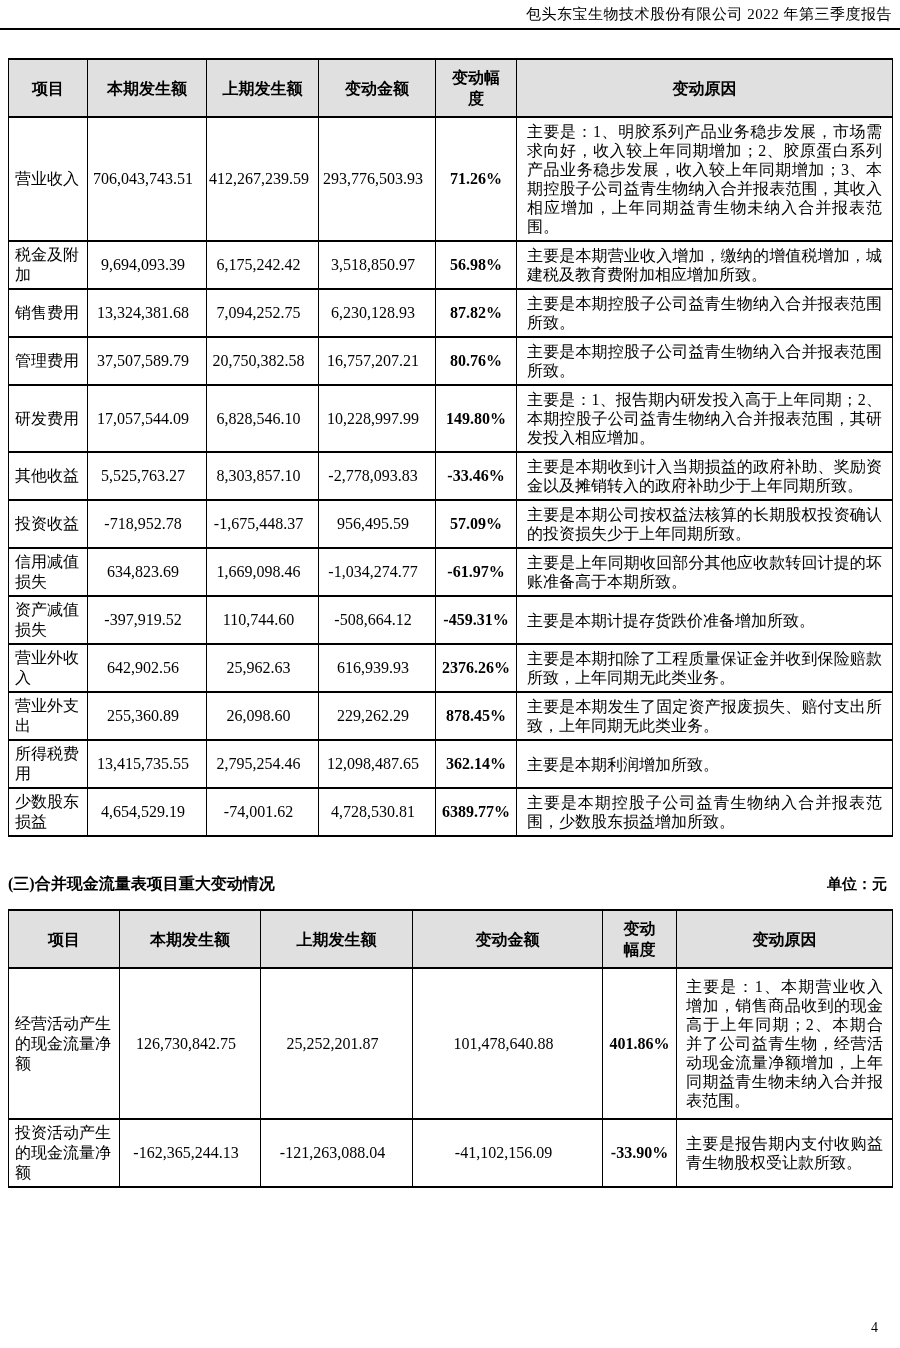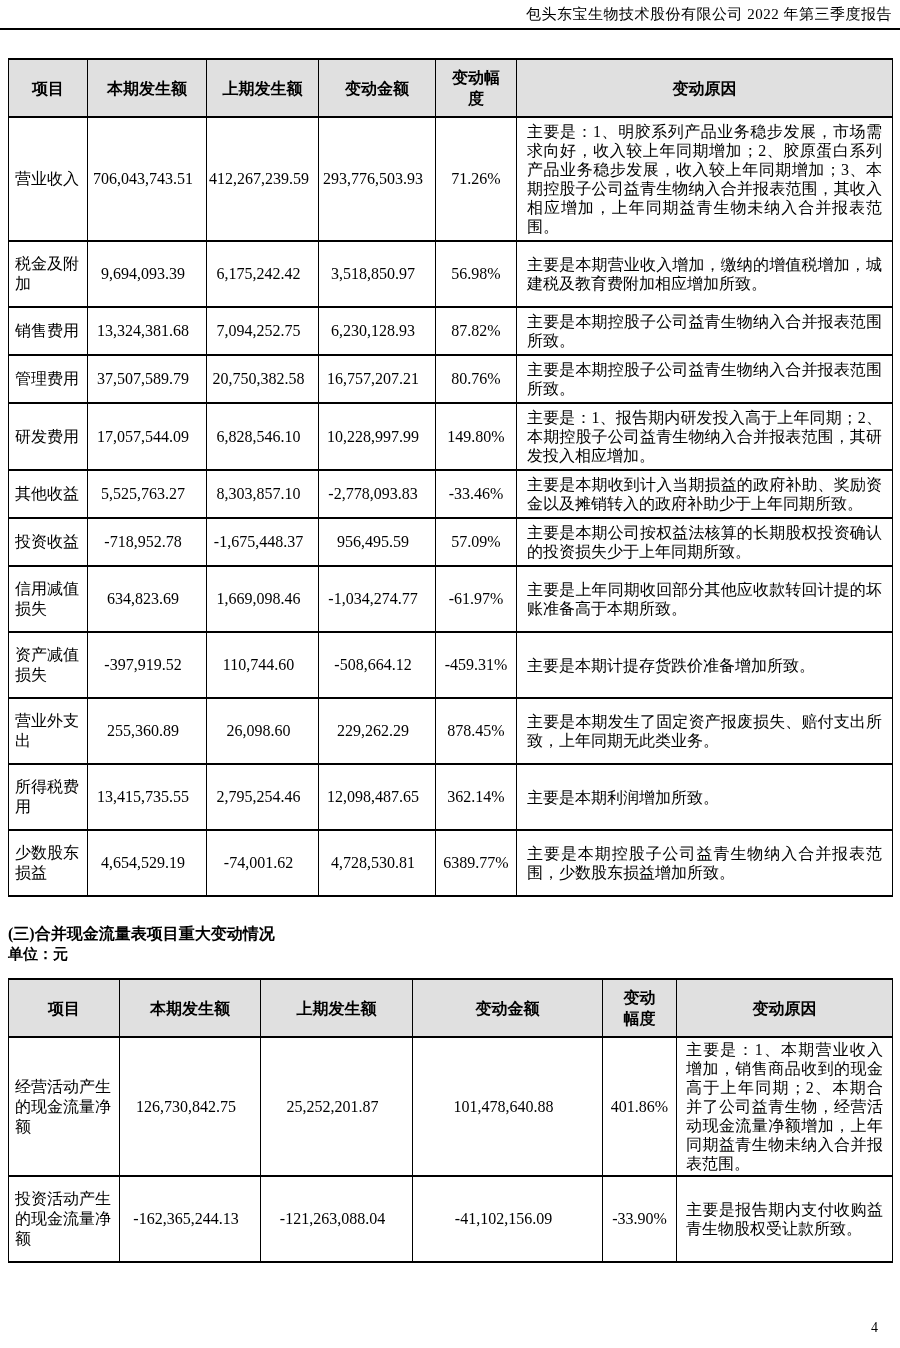--- a/index.html
+++ b/index.html
@@ -34,33 +34,32 @@
     overflow:hidden;
   }
   th {
     background:#e0e0e0;
     font-weight:bold;
     text-align:center;
     padding:7px 2px;
     white-space:pre-line;
     line-height:21px;
   }
-  td.item   { text-align:left;  padding:12px 6px;  line-height:20px; }
+  td.item   { text-align:left;  padding:3px 6px;  line-height:20px; }
   td.num    { text-align:center; padding:12px 10px 12px 2px; }
-  td.pct    { text-align:center;padding:12px 2px; }
+  td.pct    { text-align:center;padding:12px 2px;font-weight:bold; }
   td.reason { text-align:justify; padding:4px 10px; line-height:19px; }
-  .tbl2 td.reason { padding:2px 9px; }
+  .tbl2 td.reason { padding:8px 9px; }
 
   .section-bar {
     display:flex;
     justify-content:space-between;
     align-items:baseline;
-    margin-top:27px;
+    margin-top:37px;
     font-weight:bold;
-    flex-direction:column;
   }
   .section-title { font-size:16px; }
   .unit-label { font-size:15px; padding-right:6px; }
   .page-number {
     position:absolute;
     bottom:12px; right:22px;
     font-size:14px;
   }
 </style>
 </head>
@@ -157,20 +156,28 @@
       </tr>
       <tr>
         <td class="item">资产减值损失</td>
         <td class="num">-397,919.52</td>
         <td class="num">110,744.60</td>
         <td class="num">-508,664.12</td>
         <td class="pct">-459.31%</td>
         <td class="reason">主要是本期计提存货跌价准备增加所致。</td>
       </tr>
       <tr>
+        <td class="item">营业外收入</td>
+        <td class="num">642,902.56</td>
+        <td class="num">25,962.63</td>
+        <td class="num">616,939.93</td>
+        <td class="pct">2376.26%</td>
+        <td class="reason">主要是本期扣除了工程质量保证金并收到保险赔款所致，上年同期无此类业务。</td>
+      </tr>
+      <tr>
         <td class="item">营业外支出</td>
         <td class="num">255,360.89</td>
         <td class="num">26,098.60</td>
         <td class="num">229,262.29</td>
         <td class="pct">878.45%</td>
         <td class="reason">主要是本期发生了固定资产报废损失、赔付支出所致，上年同期无此类业务。</td>
       </tr>
       <tr>
         <td class="item">所得税费用</td>
         <td class="num">13,415,735.55</td>

